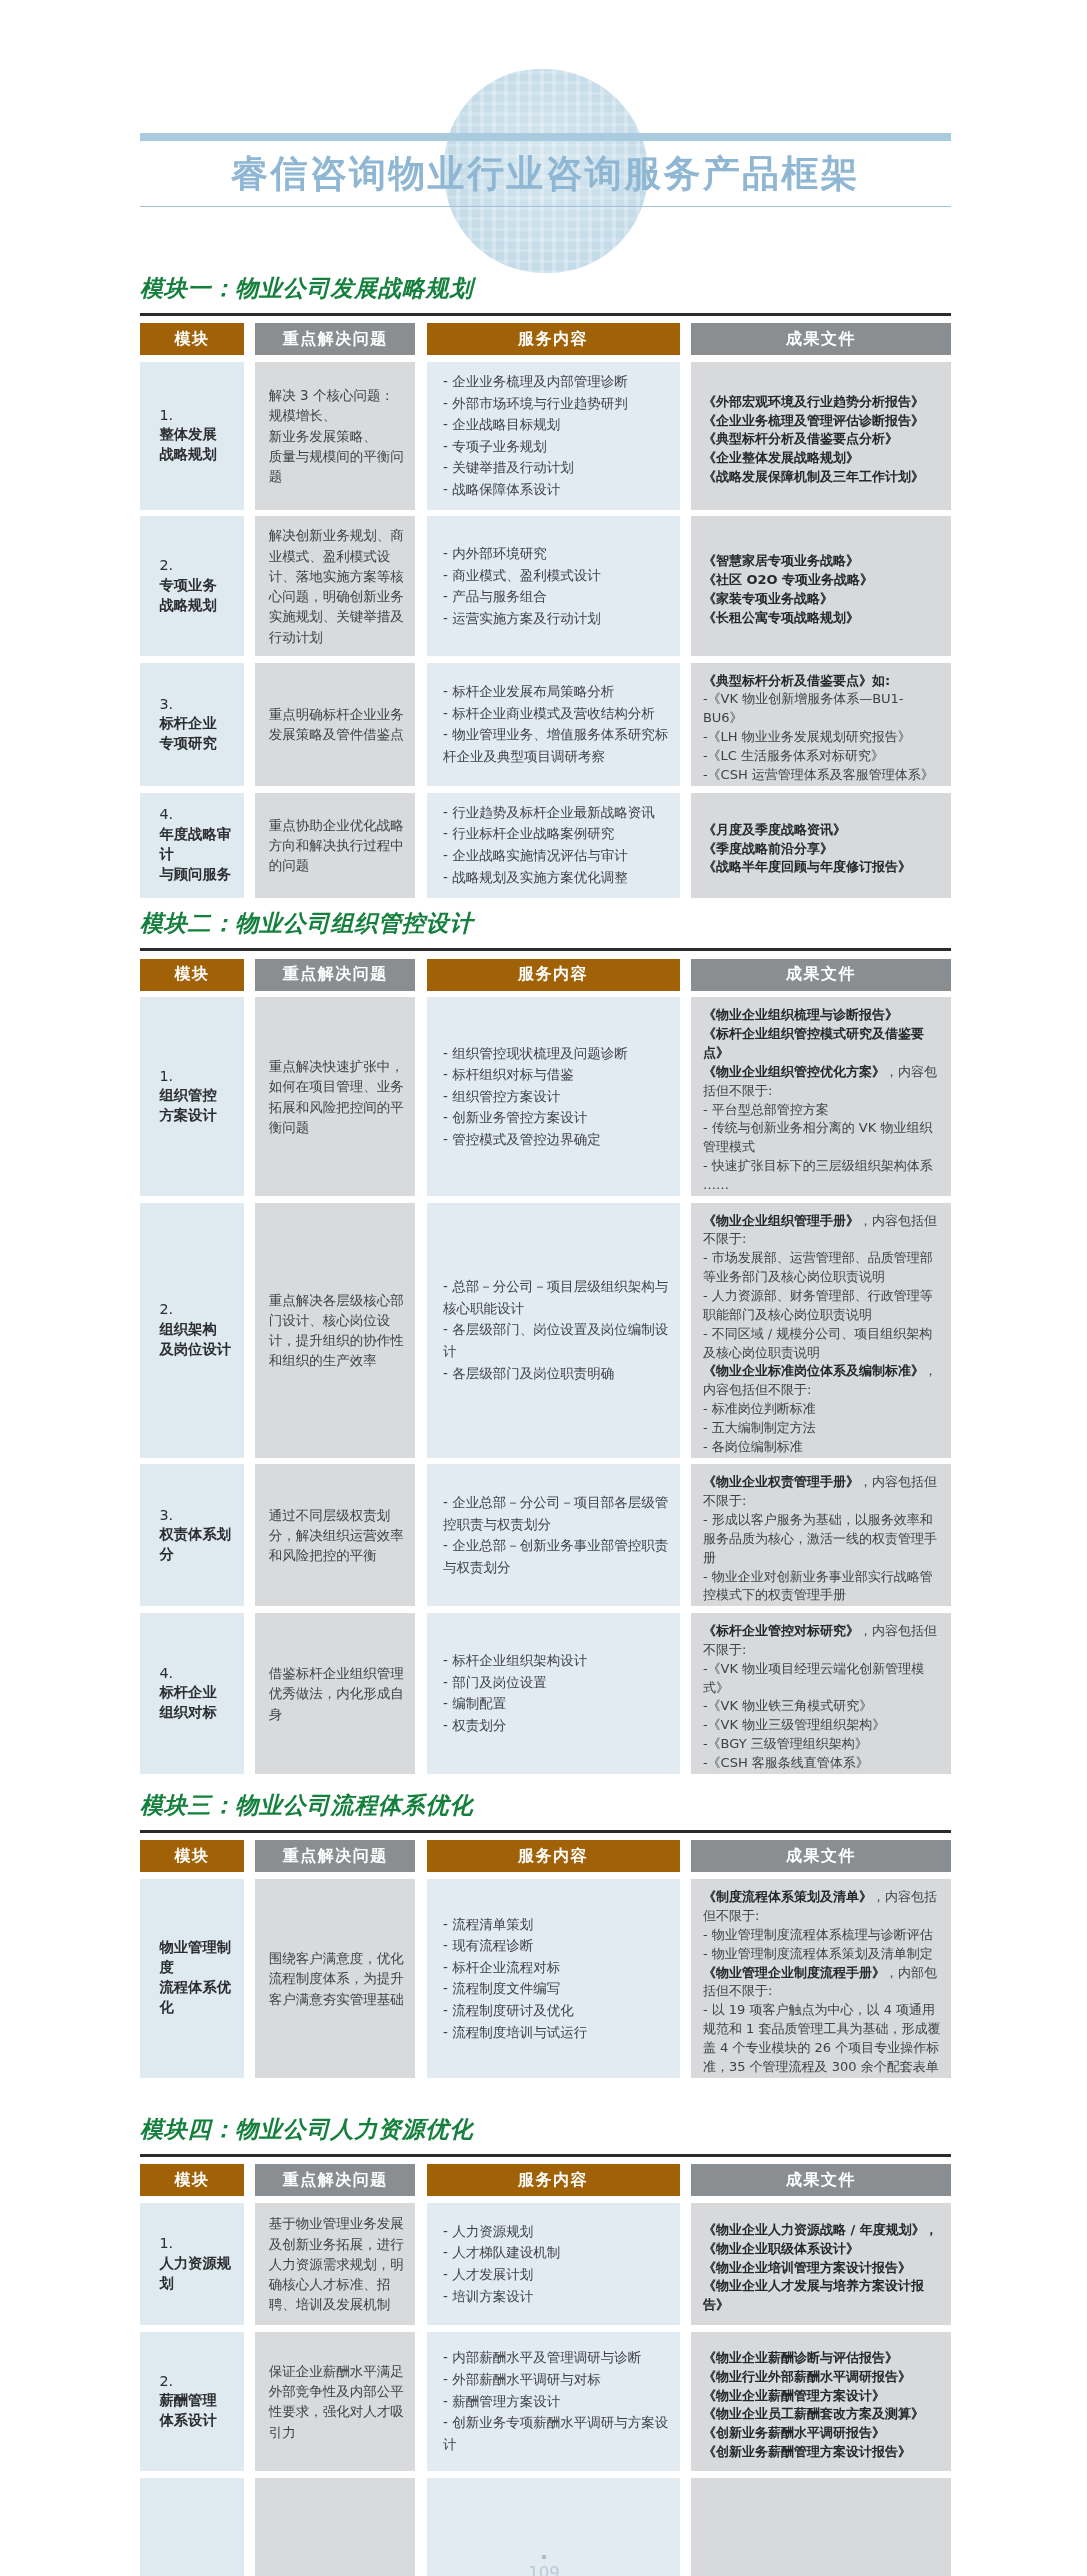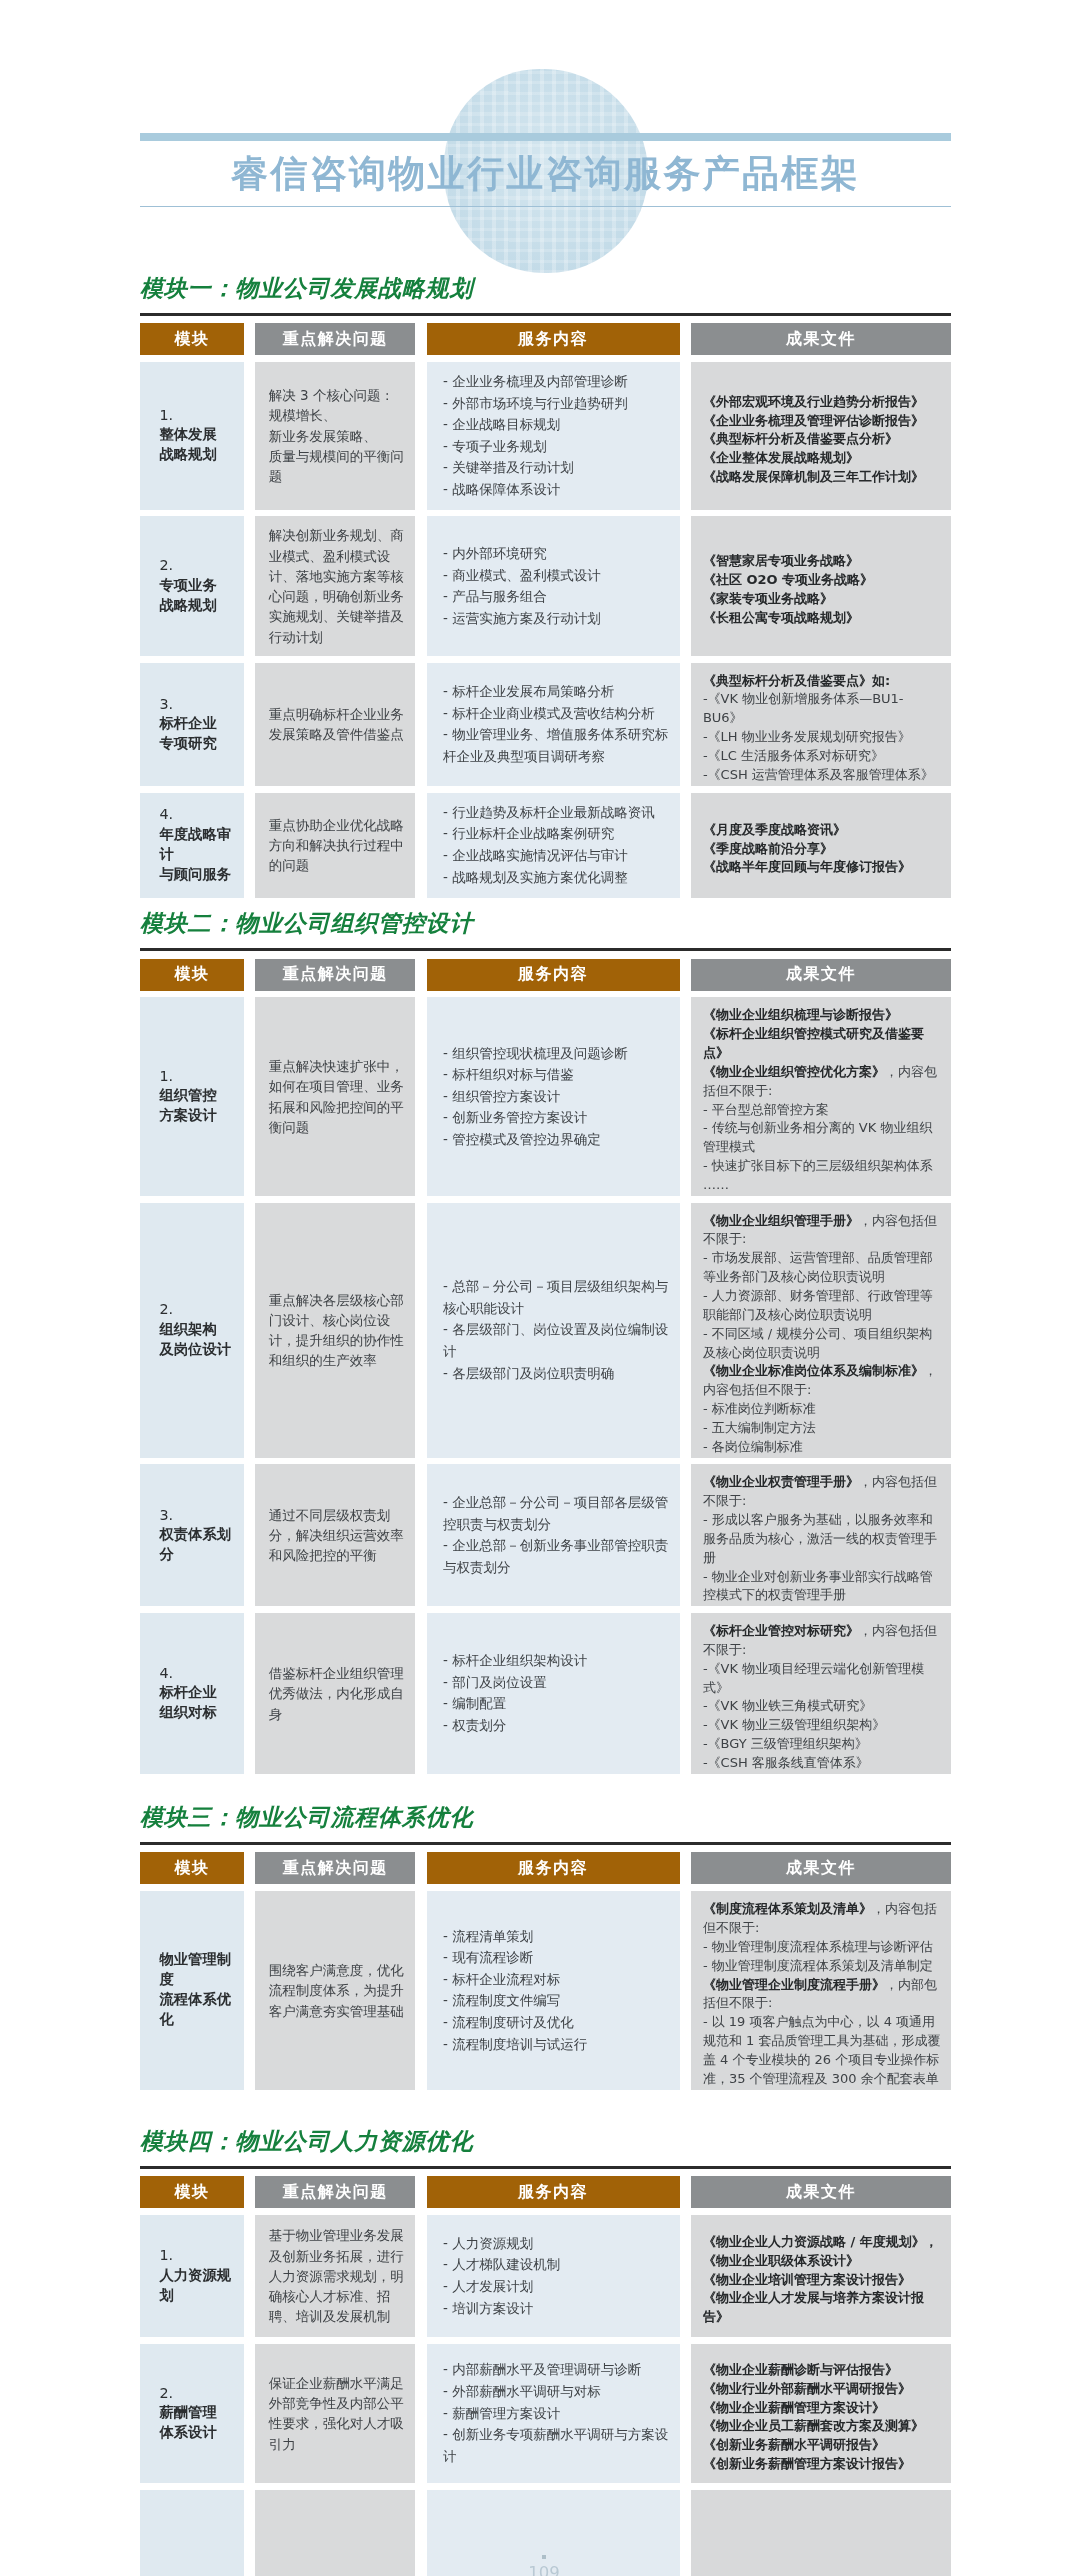--- a/index.html
+++ b/index.html
@@ -341,21 +341,21 @@
               <div class="dlv-line"><span class="dlv-n">-《VK 物业铁三角模式研究》</span></div>
               <div class="dlv-line"><span class="dlv-n">-《VK 物业三级管理组织架构》</span></div>
               <div class="dlv-line"><span class="dlv-n">-《BGY 三级管理组织架构》</span></div>
               <div class="dlv-line"><span class="dlv-n">-《CSH 客服条线直管体系》</span></div>
             </div>
         </div>
       </div>
     </div>
   </section>
 
-  <section class="module" style="margin-top:28px">
+  <section class="module" style="margin-top:16px">
     <h2 class="mhead">模块三：物业公司流程体系优化</h2>
     <div class="mtable">
       <div class="trow thead">
         <div class="hcell hblue">模块</div>
         <div class="hcell hgrey">重点解决问题</div>
         <div class="hcell hblue">服务内容</div>
         <div class="hcell hgrey">成果文件</div>
       </div>
 
       <div class="trow" style="min-height:190px">

